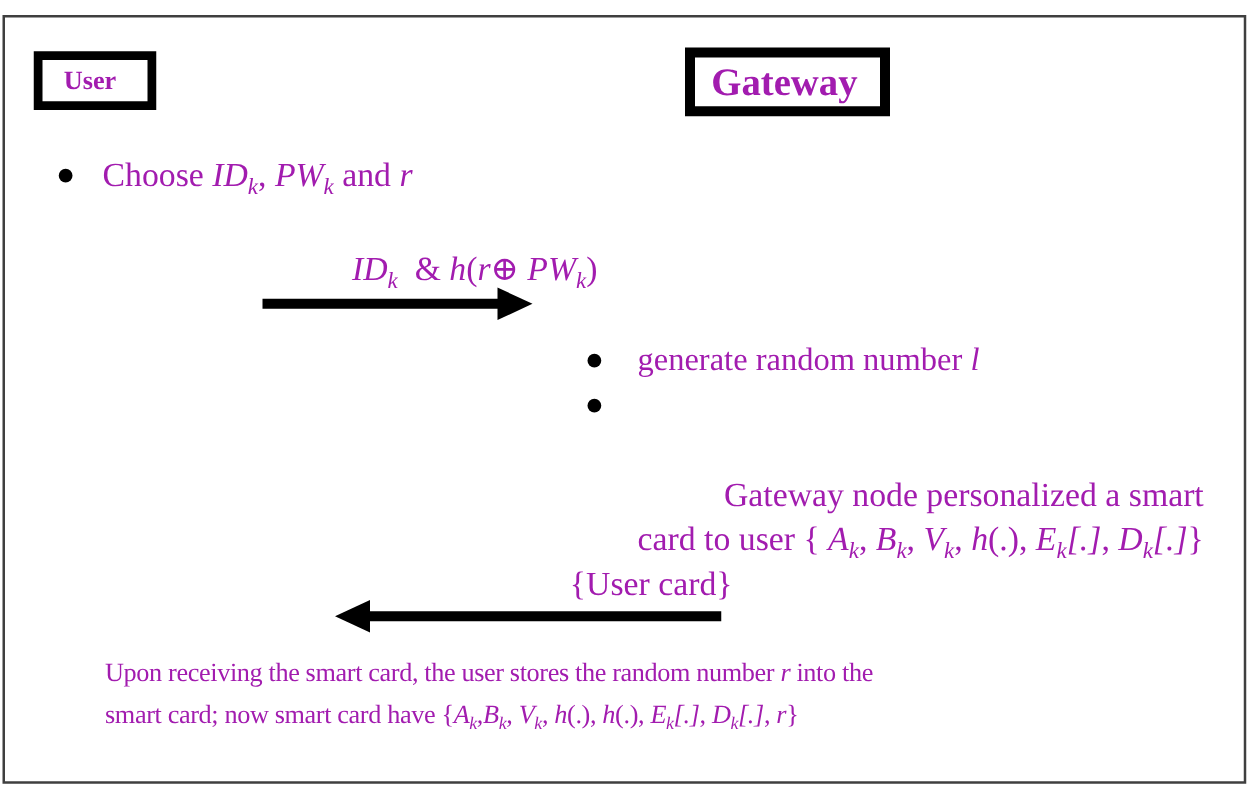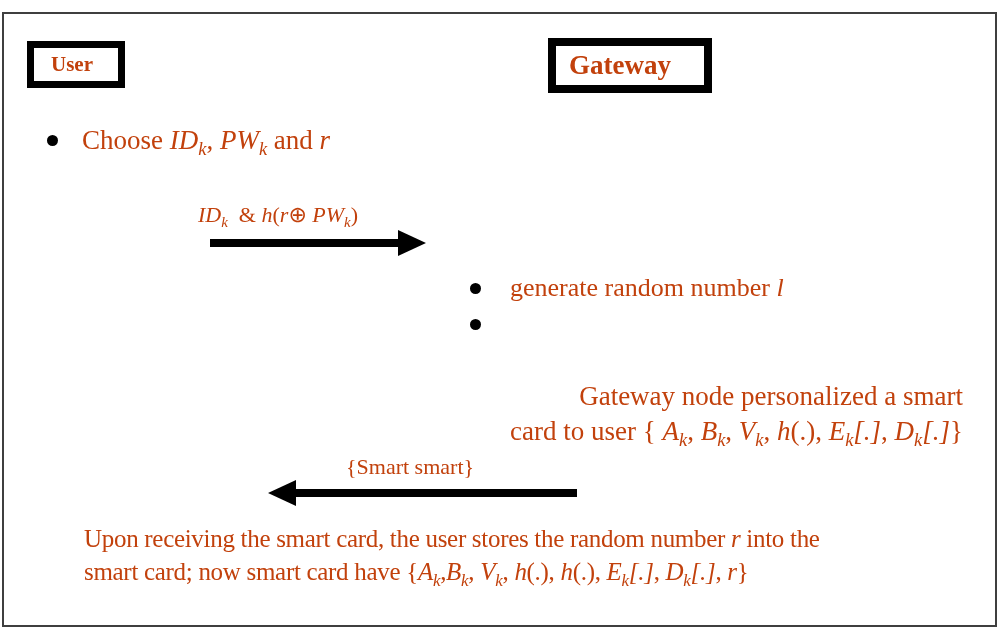--- a/index.html
+++ b/index.html
@@ -2,21 +2,21 @@
 <html><head>
 <meta charset="utf-8">
 <style>
   html, body { margin: 0; padding: 0; background: #ffffff; }
   .canvas {
     position: relative;
     width: 1000px;
     height: 630px;
     background: #ffffff;
     font-family: "Liberation Serif", "DejaVu Serif", serif;
-    color: #c2410c;
+    color: #a21caf;
     overflow: hidden;
   }
   .frame {
     position: absolute;
     left: 2px; top: 12px;
     width: 995px; height: 615px;
     box-sizing: border-box;
     border: 2px solid #3f3f3f;
     background: #ffffff;
   }
@@ -33,43 +33,42 @@
     left: 27px; top: 41px;
     width: 98px; height: 47px;
     padding-left: 17px;
     font-size: 21px;
   }
   .gateway-box {
     left: 548px; top: 38px;
     width: 164px; height: 55px;
     border-width: 8px;
     padding-left: 13px;
-    font-size: 27px;
+    font-size: 31px;
   }
   .steps { position: absolute; white-space: nowrap; }
   .user-steps { left: 45px; top: 120px; font-size: 27px; line-height: 40px; }
   .gateway-steps { left: 468px; top: 270px; font-size: 26px; line-height: 36px; }
   .bullet-row { position: relative; padding-left: 37px; }
   .gateway-steps .bullet-row { padding-left: 42px; }
   .bullet-dot {
     position: absolute;
     left: 2px; top: 15px;
     width: 11px; height: 11px;
     border-radius: 50%;
     background: #000000;
     display: inline-block;
   }
   .gateway-steps .bullet-dot { top: 13px; }
   .msg-label {
     position: absolute;
-    text-align: left;
+    text-align: right;
     white-space: nowrap;
-    font-size: 22px;
+    font-size: 27px;
     line-height: 30px;
-    font-family: Liberation Serif, serif;
   }
   .msg1-label { left: 198px; top: 200px; width: 280px; }
   .msg2-label { left: 346px; top: 452px; width: 240px; }
   .arrow { position: absolute; }
   .arrow-right { left: 210px; top: 230px; width: 216px; height: 26px; }
   .arrow-left  { left: 268px; top: 480px; width: 309px; height: 26px; }
   .arrow .shaft { position: absolute; top: 9px; height: 8px; background: #000000; }
   .arrow-right .shaft { left: 0; width: 190px; }
   .arrow-left  .shaft { left: 26px; width: 283px; }
   .arrow .head { position: absolute; top: 0; width: 0; height: 0; }
@@ -91,21 +90,21 @@
     width: 545px;
     text-align: right;
     font-size: 27px;
     line-height: 35px;
     white-space: nowrap;
   }
   .footer-note {
     position: absolute;
     left: 84px; top: 522px;
     width: 890px;
-    font-size: 25px;
+    font-size: 21px;
     line-height: 33px;
     letter-spacing: -0.3px;
     white-space: nowrap;
   }
   sub { font-size: 68%; line-height: 0; }
 </style>
 </head>
 <body>
 
 <div class="canvas">
@@ -141,21 +140,21 @@
     <div class="bullet-row">
       <span class="bullet-dot"></span>
     </div>
   </div>
 
   <div class="gateway-note">
     <div>Gateway node personalized a smart</div>
     <div>card to user { <i>A<sub>k</sub></i>, <i>B<sub>k</sub></i>, <i>V<sub>k</sub></i>, <i>h</i>(.), <i>E<sub>k</sub>[.]</i>, <i>D<sub>k</sub>[.]</i>}</div>
   </div>
 
-  <div class="msg-label msg2-label">{Smart smart}</div>
+  <div class="msg-label msg2-label">{User card}</div>
 
   <div class="arrow arrow-left">
     <div class="head"></div>
     <div class="shaft"></div>
   </div>
 
   <div class="footer-note">
     <div>Upon receiving the smart card, the user stores the random number <i>r</i> into the</div>
     <div>smart card; now smart card have {<i>A<sub>k</sub></i>,<i>B<sub>k</sub></i>, <i>V<sub>k</sub></i>, <i>h</i>(.), <i>h</i>(.), <i>E<sub>k</sub>[.]</i>, <i>D<sub>k</sub>[.]</i>, <i>r</i>}</div>
   </div>

